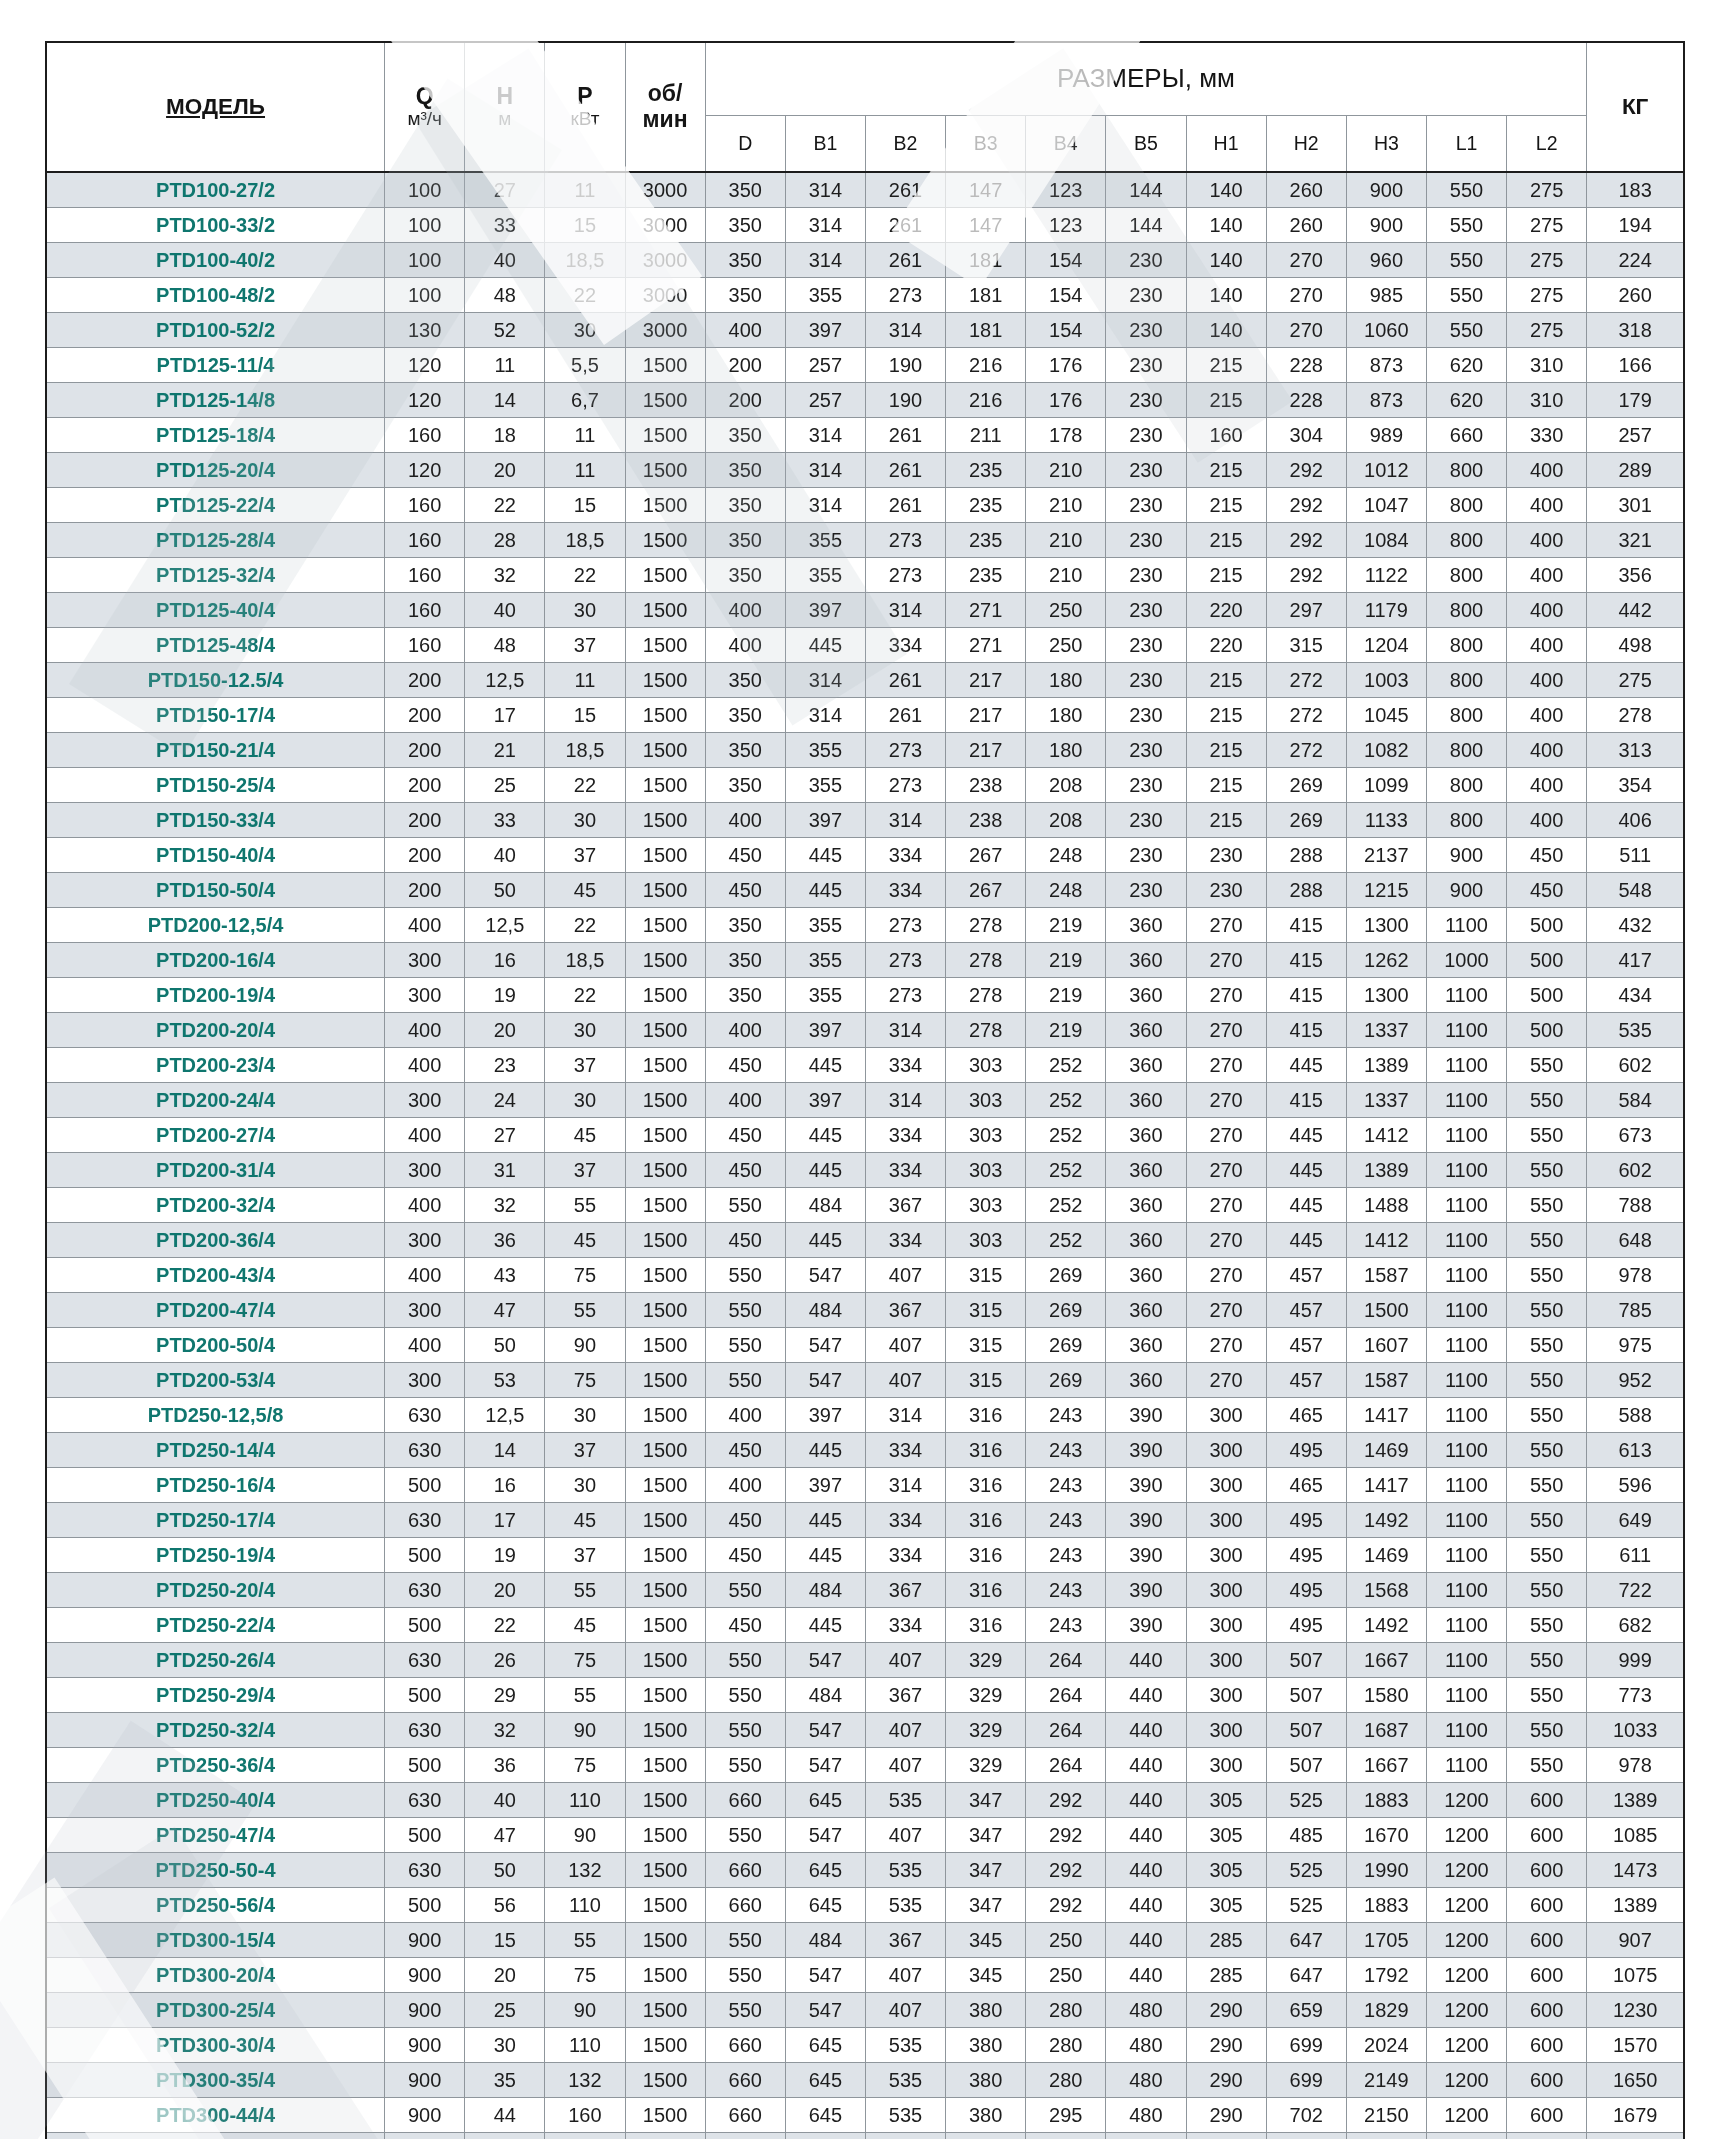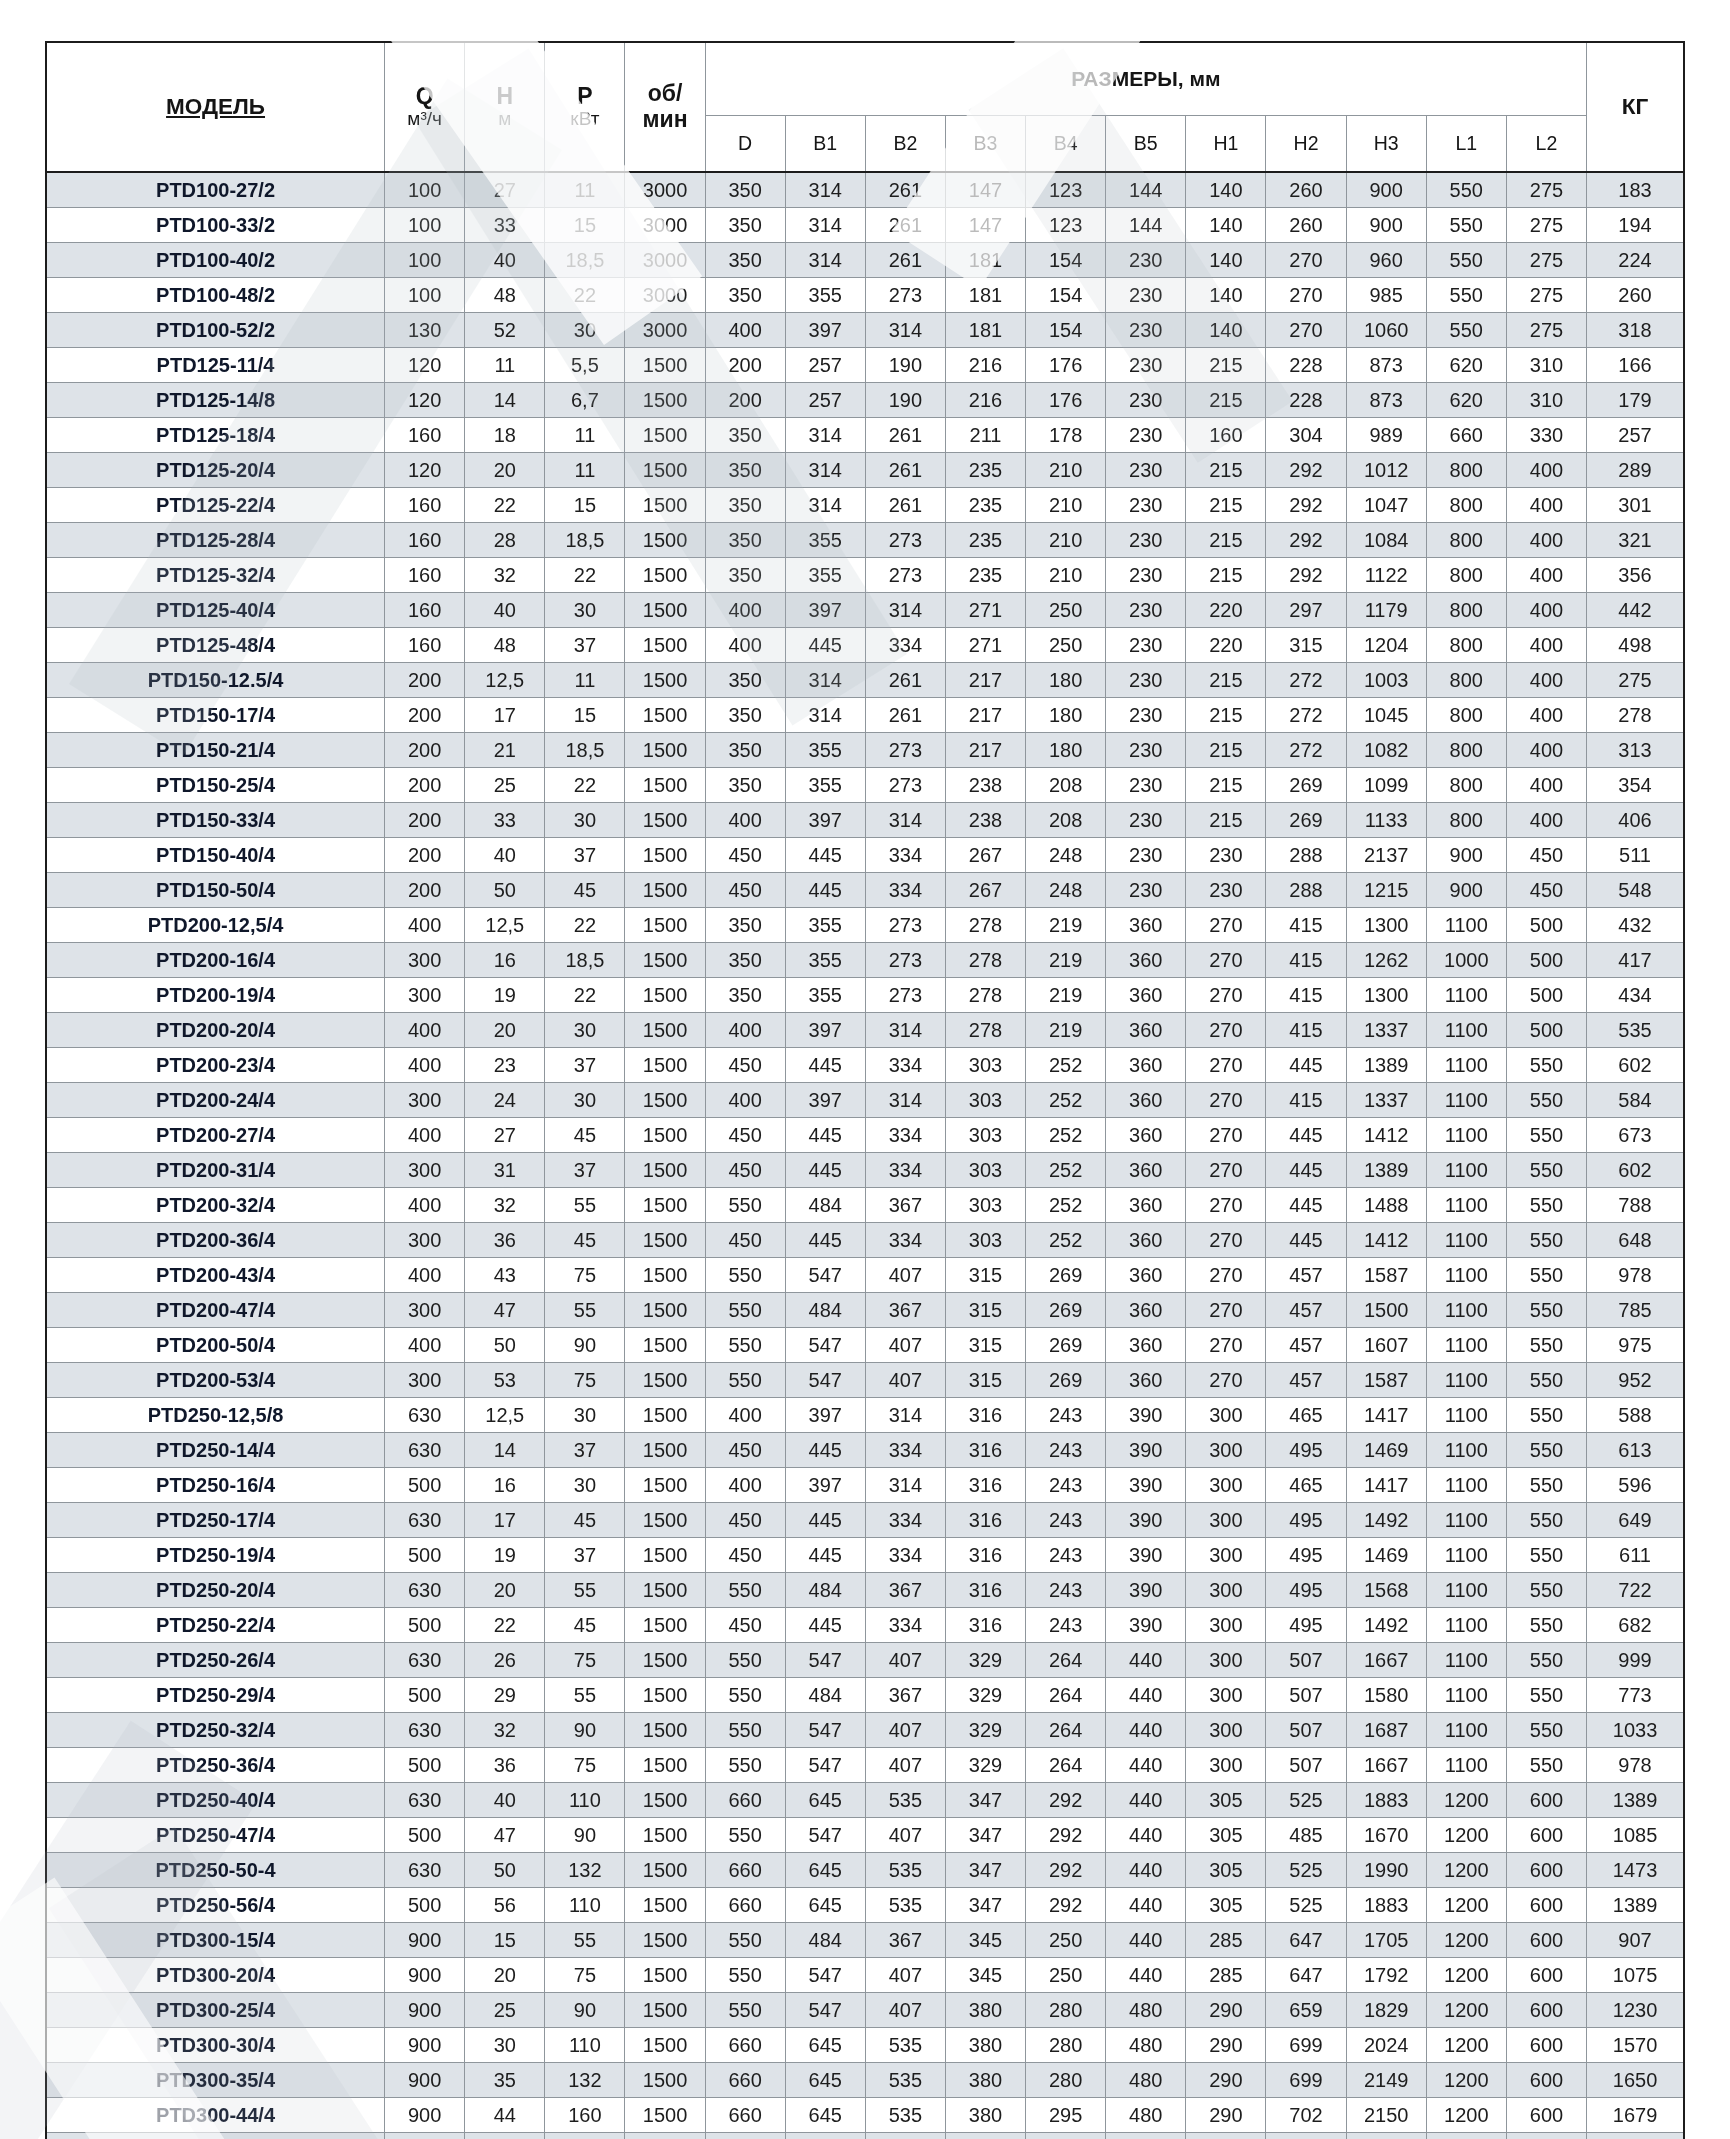--- a/index.html
+++ b/index.html
@@ -38,31 +38,31 @@
   }
   thead tr.h1{height:73px;}
   thead tr.h2{height:57px;}
   thead th{background:#ffffff;color:#151515;}
   thead tr.h2 th{border-bottom:2.3px solid #1c1c1c;}
   thead th[rowspan]{border-bottom:2.3px solid #1c1c1c;}
 
   .model-h{font-size:22.5px;font-weight:bold;text-decoration:underline;}
   .h-main{font-size:23px;font-weight:bold;line-height:1.12;}
   .h-unit{font-size:19px;font-weight:normal;line-height:1.1;margin-top:0;}
-  .dims-h{font-size:21px;font-weight:bold;border-bottom:0.8px solid #8f969c !important;}
+  .dims-h{font-size:26px;font-weight:normal;border-bottom:0.8px solid #8f969c !important;}
   .dim-th{font-size:19.5px;font-weight:normal;}
   .kg-h{font-size:22.5px;font-weight:bold;}
 
   tbody td{
     height:34px;
     font-size:20px;
     color:#1d1d1d;
     background:#ffffff;
   }
-  tbody td.model{font-weight:bold;color:#0f172a;}
+  tbody td.model{font-weight:bold;color:#0f766e;}
   tbody tr:nth-child(odd) td{background:#dee3e8;}
 
   
   .wm{position:absolute;left:0;top:0;width:100%;height:100%;pointer-events:none;z-index:5;}
   .wm-bar{position:absolute;}
   .wm-g1{left:248px;top:60px;width:135px;height:714px;background:rgba(176,184,192,0.16);transform:rotate(32deg);}
   .wm-g2{left:593px;top:30px;width:135px;height:714px;background:rgba(176,184,192,0.16);transform:rotate(-32deg);}
   .wm-w1{left:481px;top:-45px;width:120px;height:391px;background:rgba(255,255,255,0.75);transform:rotate(-35deg);}
   .wm-g3{left:1074px;top:45px;width:113px;height:421px;background:rgba(176,184,192,0.14);transform:rotate(-33deg);}
   .wm-w2{left:969px;top:-30px;width:105px;height:315px;background:rgba(255,255,255,0.7);transform:rotate(33deg);}

